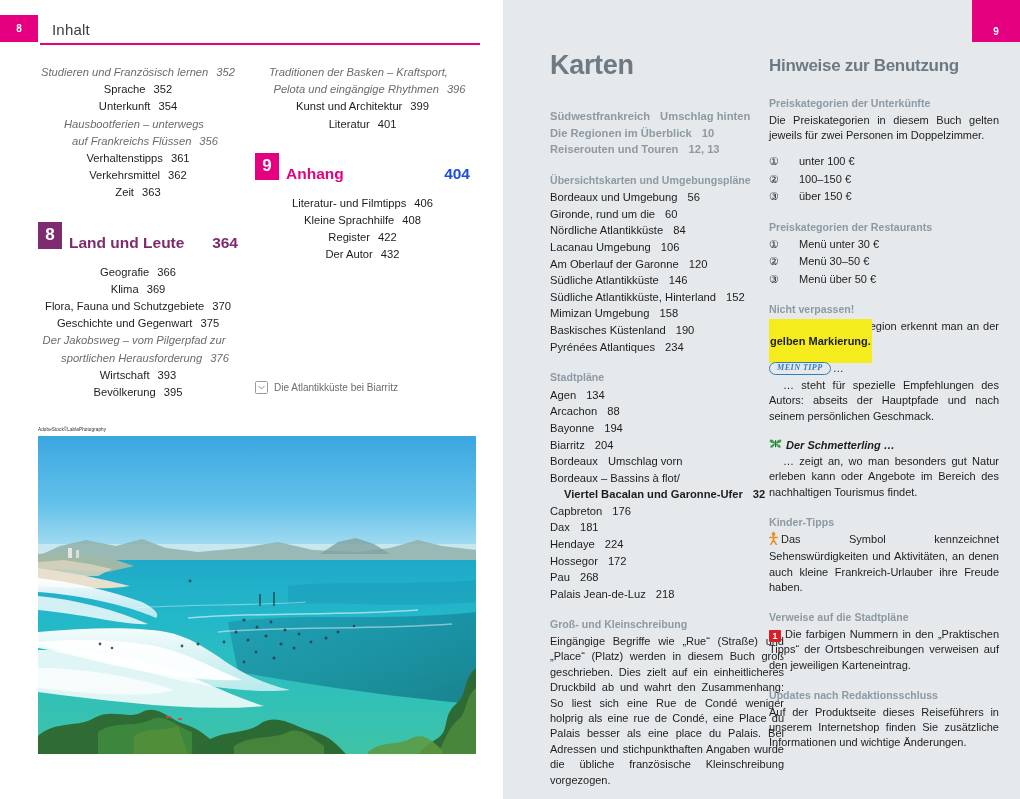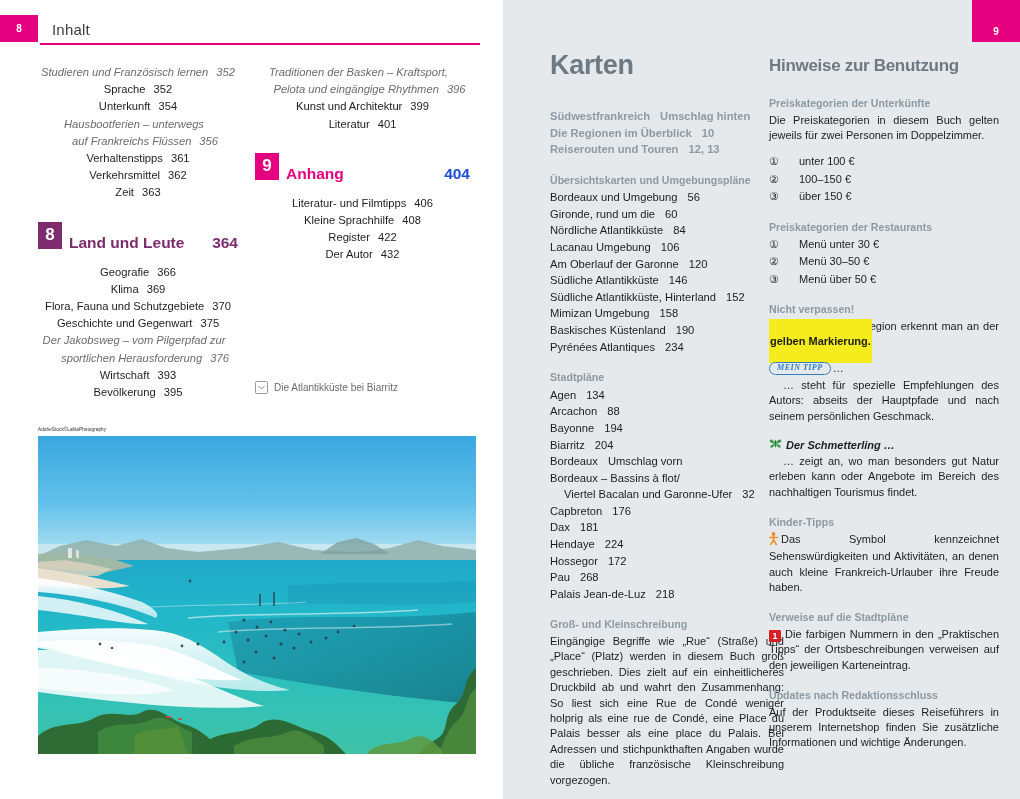--- a/index.html
+++ b/index.html
@@ -102,21 +102,21 @@
     line-height:16.5px;margin-top:14px;margin-bottom:1px;
   }
   .sec-head.first{margin-top:0;}
 
   .map-row{
     display:flex;justify-content:flex-start;align-items:baseline;
     line-height:16.6px;white-space:nowrap;
   }
   .map-row.head{color:#8d9aa3;font-weight:bold;}
   .map-row .p{padding-left:10px;font-variant-numeric:tabular-nums;}
-  .map-row.sub{display:flex;}
+  .map-row.sub{display:flex;font-weight:bold;}
   .map-row.sub .t{padding-left:14px;}
 
   .body-text{font-size:11px;line-height:15.4px;color:#1d1d1d;text-align:justify;}
   .body-text b{font-weight:normal;}
   .ind{display:block;text-indent:14px;}
 
   .price-row{display:flex;line-height:16.4px;font-size:11px;margin-top:1px;}
   .price-row .num{width:30px;flex:0 0 30px;}
   .price-row .lbl{flex:1;}
   .price-list{margin-top:10px;}

